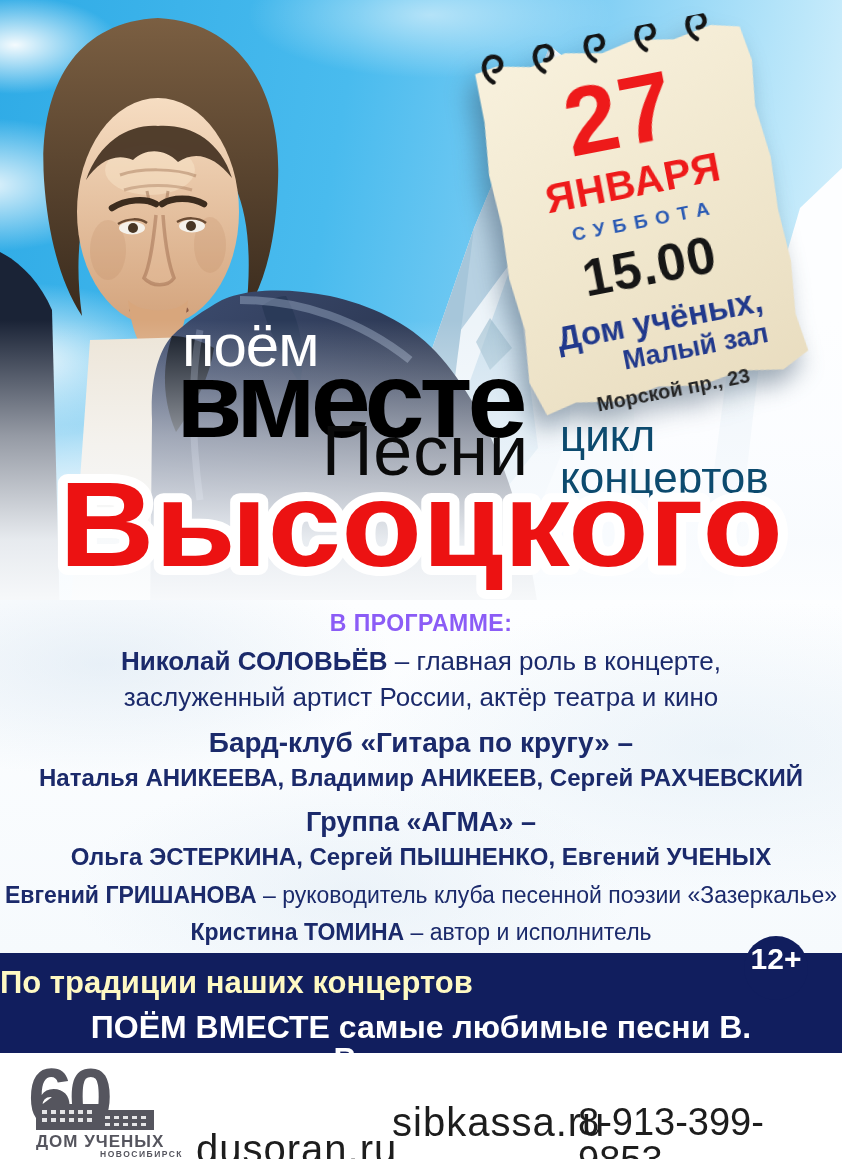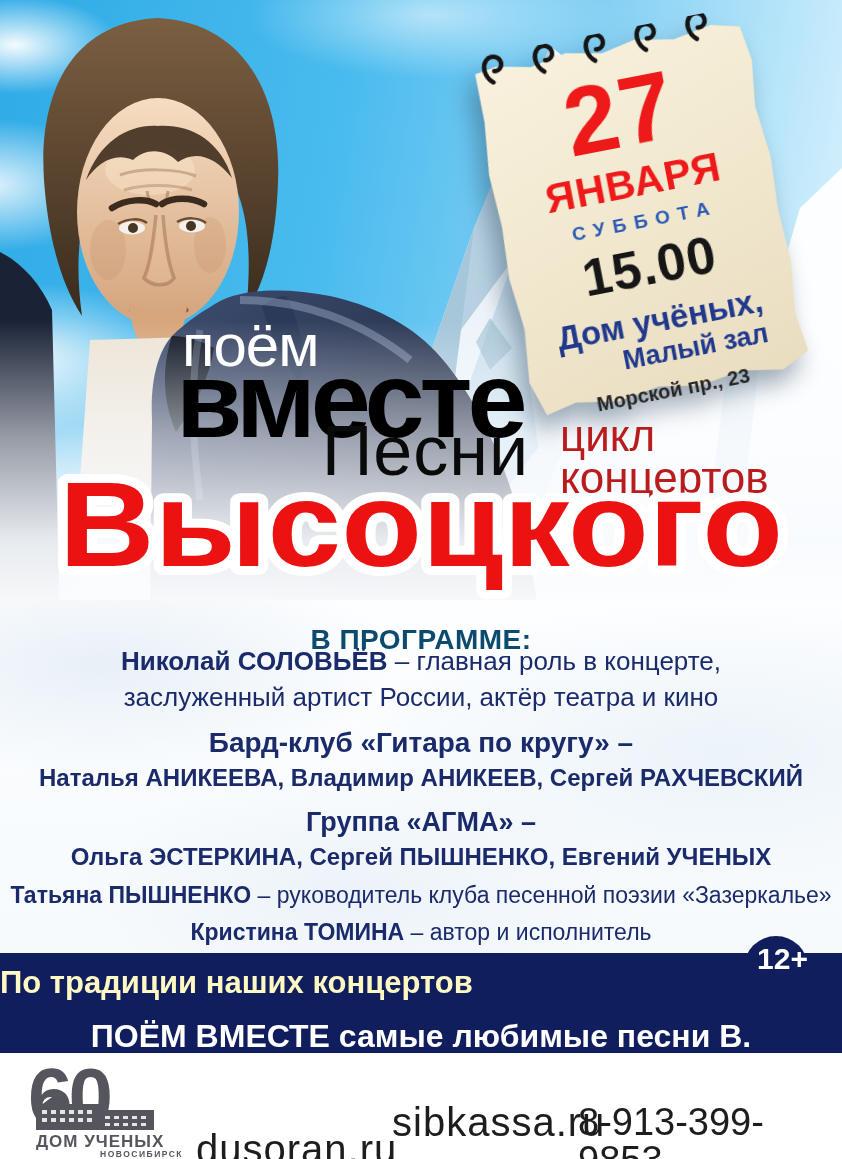--- a/index.html
+++ b/index.html
@@ -48,34 +48,34 @@
   .cal-venue2{font-size:27px;font-weight:700;color:#21398c;margin-top:4px;padding-left:60px;}
   .cal-address{font-size:20px;font-weight:700;color:#252525;margin-top:14px;}
   
   .t-word1{position:absolute;left:182px;top:316px;font-size:60px;font-weight:400;
     color:#ffffff;letter-spacing:-1px;line-height:1;}
   .t-word2{position:absolute;left:176px;top:346px;font-size:108px;font-weight:700;
     color:#000000;letter-spacing:-5px;line-height:1;text-align:right;}
   .t-word3{position:absolute;left:322px;top:416px;font-size:70px;font-weight:400;
     color:#0a0a0a;letter-spacing:1px;line-height:1;text-align:center;}
   .t-cycle{position:absolute;left:560px;top:415px;font-size:44px;font-weight:400;
-    color:#b91c1c;line-height:.95;text-align:left;}
+    color:#0c4a6e;line-height:.95;text-align:left;}
   .t-surname{position:absolute;left:0;top:440px;}
   
   .prog-line{position:absolute;left:0;width:842px;text-align:center;color:#1b2a6b;line-height:1;}
-  .prog-heading{font-size:28px;font-weight:700;color:#0c4a6e;letter-spacing:.5px;margin-top:14px;}
+  .prog-heading{font-size:23px;font-weight:700;color:#8b5cf6;letter-spacing:.5px;}
   .b{font-weight:700;}
   .r{font-weight:400;}
   
   .banner{position:absolute;top:953px;left:0;width:842px;height:100px;background:#111e5e;}
   .badge{position:absolute;top:-17px;left:744px;width:64px;height:64px;border-radius:50%;
-    background:#111e5e;text-align:right;}
+    background:#111e5e;text-align:center;}
   .badge span{display:block;margin-top:8px;color:#fff;font-weight:700;font-size:30px;line-height:1;}
   .banner-line1{margin-top:14px;text-align:left;color:#fef9c3;font-size:31px;font-weight:700;line-height:1;}
-  .banner-line2{margin-top:22px;text-align:center;color:#fff;font-size:32px;font-weight:700;line-height:1;}
+  .banner-line2{margin-top:13px;text-align:center;color:#fff;font-size:32px;font-weight:700;line-height:1;}
   
   .footer-logo{position:absolute;left:26px;top:1060px;}
   .site{position:absolute;top:1102px;font-size:40px;font-weight:300;color:#1d1d1d;
     letter-spacing:1px;line-height:1;}
   .site1{left:196px;margin-top:27px;} .site2{left:392px;}
   .phone{position:absolute;left:578px;top:1103px;font-size:38px;font-weight:300;color:#1d1d1d;
     letter-spacing:0;line-height:1;}
 </style>
 </head>
 <body>
@@ -201,21 +201,21 @@
   </div>
   <div class="prog-line r" style="top:684px;font-size:26px">заслуженный артист России, актёр театра и кино</div>
 
   <div class="prog-line b" style="top:766px;font-size:24px">Наталья АНИКЕЕВА, Владимир АНИКЕЕВ, Сергей РАХЧЕВСКИЙ</div>
   <div class="prog-line b" style="top:729px;font-size:28px">Бард-клуб «Гитара по кругу» –</div>
 
   <div class="prog-line b" style="top:809px;font-size:27px">Группа «АГМА» –</div>
   <div class="prog-line b" style="top:845px;font-size:24px">Ольга ЭСТЕРКИНА, Сергей ПЫШНЕНКО, Евгений УЧЕНЫХ</div>
 
   <div class="prog-line" style="top:884px;font-size:23px">
-    <span class="b">Татьяна ПЫШНЕНКО</span><span class="r"> – руководитель клуба песенной поэзии «Зазеркалье»</span>
+    <span class="b">Евгений ГРИШАНОВА</span><span class="r"> – руководитель клуба песенной поэзии «Зазеркалье»</span>
   </div>
   <div class="prog-line" style="top:921px;font-size:23px">
     <span class="b">Кристина ТОМИНА</span><span class="r"> – автор и исполнитель</span>
   </div>
 
   <div class="banner">
     <div class="badge">
       <span>12+</span>
     </div>
     <div class="banner-line1">По традиции наших концертов</div>

